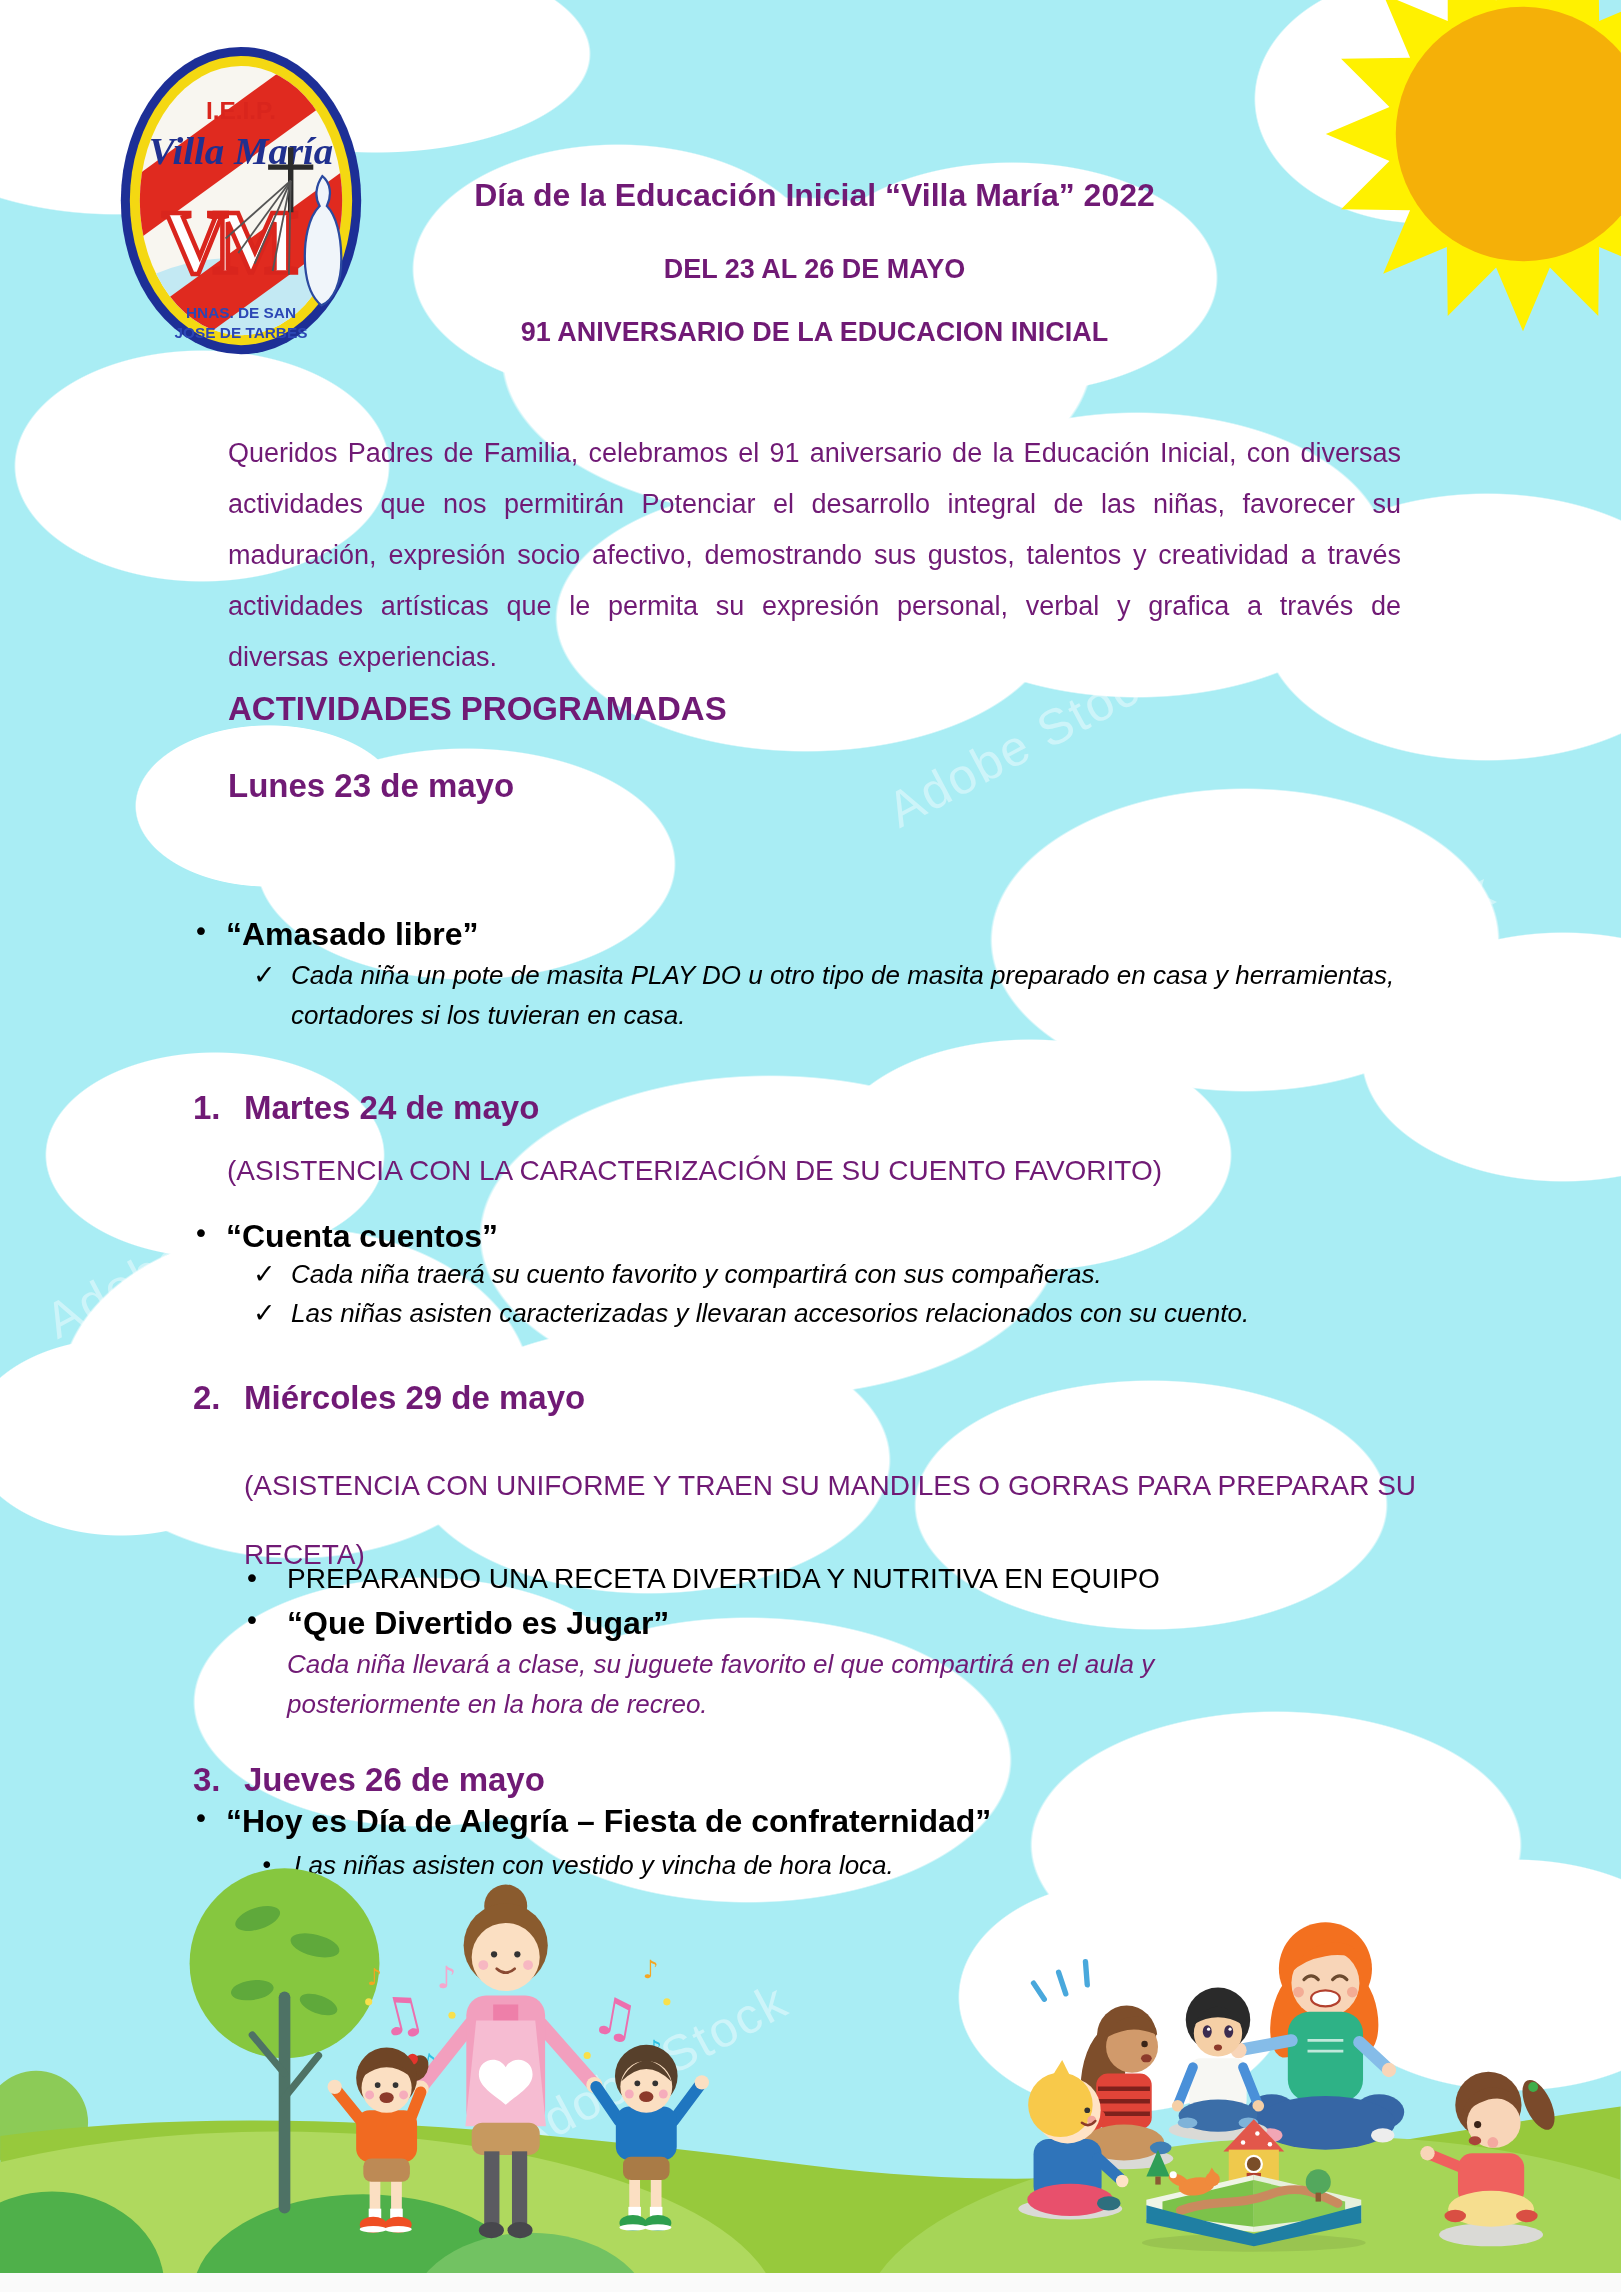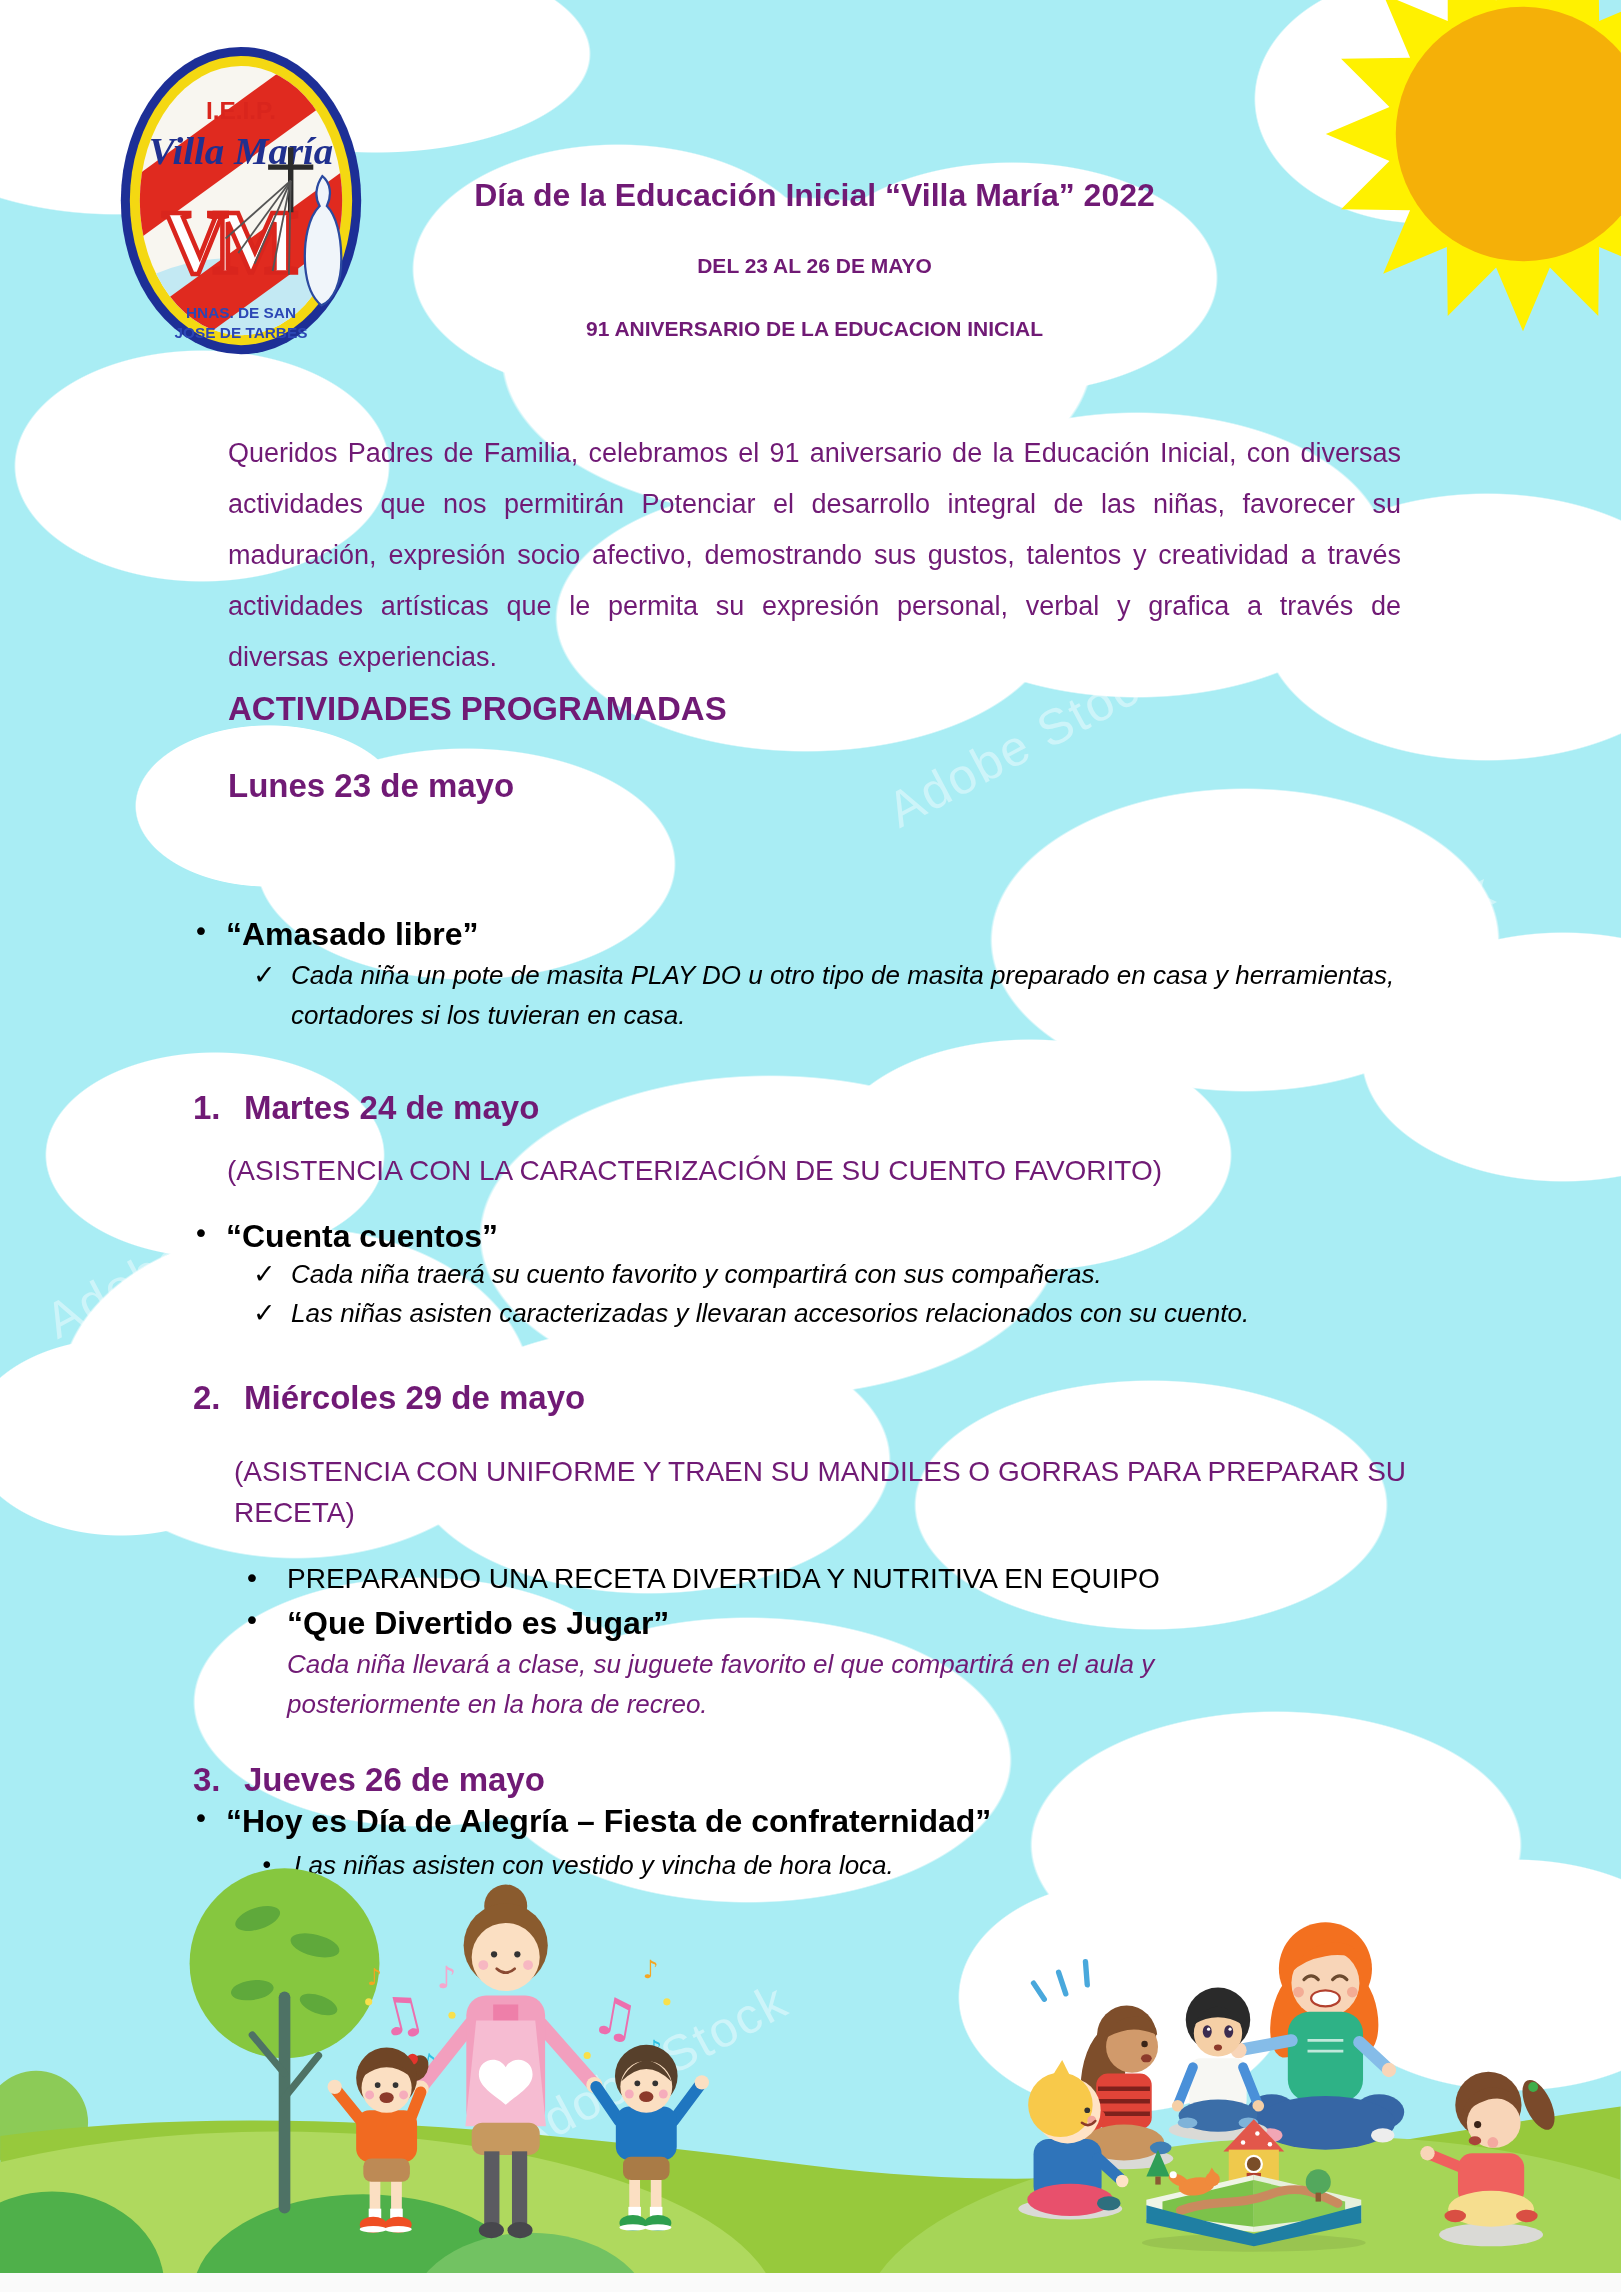--- a/index.html
+++ b/index.html
@@ -30,21 +30,21 @@
     radial-gradient(ellipse 152px 99px at 121px 1437px,#fff 99%,rgba(255,255,255,0) 100%),
     radial-gradient(ellipse 228px 125px at 421px 1702px,#fff 99%,rgba(255,255,255,0) 100%),
     radial-gradient(ellipse 264px 143px at 748px 1760px,#fff 99%,rgba(255,255,255,0) 100%),
     radial-gradient(ellipse 246px 134px at 1276px 1845px,#fff 99%,rgba(255,255,255,0) 100%),
     radial-gradient(ellipse 166px 116px at 1124px 1997px,#fff 99%,rgba(255,255,255,0) 100%),
     radial-gradient(ellipse 193px 116px at 1514px 1975px,#fff 99%,rgba(255,255,255,0) 100%);}
   .t{position:absolute;color:#701a75;}
   .nowrap{white-space:nowrap;}
   .center{left:228px;width:1173px;text-align:center;}
   .h1{font-size:32px;font-weight:bold;}
-  .h2{font-size:21px;font-weight:bold;}
+  .h2{font-size:27px;font-weight:bold;}
   .intro{left:228px;top:428px;width:1173px;font-size:27px;line-height:51px;text-align:justify;word-spacing:1.8px;}
   .sech{font-size:33px;font-weight:bold;}
   .underline{text-decoration-thickness:3.6px;text-underline-offset:8px;}
   .dayh{display:flex;font-size:33px;font-weight:bold;}
   .daynum{flex:none;width:51px;}
   .dress{font-size:28px;}
   .row{position:absolute;display:flex;align-items:flex-start;}
   .mk{flex:none;font-family:"DejaVu Sans","Liberation Sans",sans-serif;}
   .mk-b1{width:33px;font-size:27px;}
   .mk-b2{width:43px;font-size:27px;}
@@ -145,21 +145,21 @@
   </div>
   <div class="row" style="left:253px;top:1293px">
     <span class="mk mk-chk" style="line-height:40px">✓</span>
     <span class="chktext nowrap">Las niñas asisten caracterizadas y llevaran accesorios relacionados con su cuento.</span>
   </div>
 
   <div class="t dayh nowrap" style="left:193px;top:1379px">
     <span class="daynum">2.</span>
     <span>Miércoles 29 de mayo</span>
   </div>
-  <div class="t dress" style="left:234px;top:1451px;width:1191px;line-height:41px">(ASISTENCIA CON UNIFORME Y TRAEN SU MANDILES O GORRAS PARA PREPARAR SU RECETA)</div>
+  <div class="t dress" style="left:244px;top:1451px;width:1191px;line-height:69px">(ASISTENCIA CON UNIFORME Y TRAEN SU MANDILES O GORRAS PARA PREPARAR SU RECETA)</div>
 
   <div class="row" style="left:244px;top:1563px">
     <span class="mk mk-b2">•</span>
     <span class="itemplain nowrap">PREPARANDO UNA RECETA DIVERTIDA Y NUTRITIVA EN EQUIPO</span>
   </div>
   <div class="row" style="left:244px;top:1605px">
     <span class="mk mk-b2">•</span>
     <span class="itembold nowrap">“Que Divertido es Jugar”</span>
   </div>
   <div class="t chktext" style="left:287px;top:1644px;width:1030px">Cada niña llevará a clase, su juguete favorito el que compartirá en el aula y posteriormente en la hora de recreo.</div>

